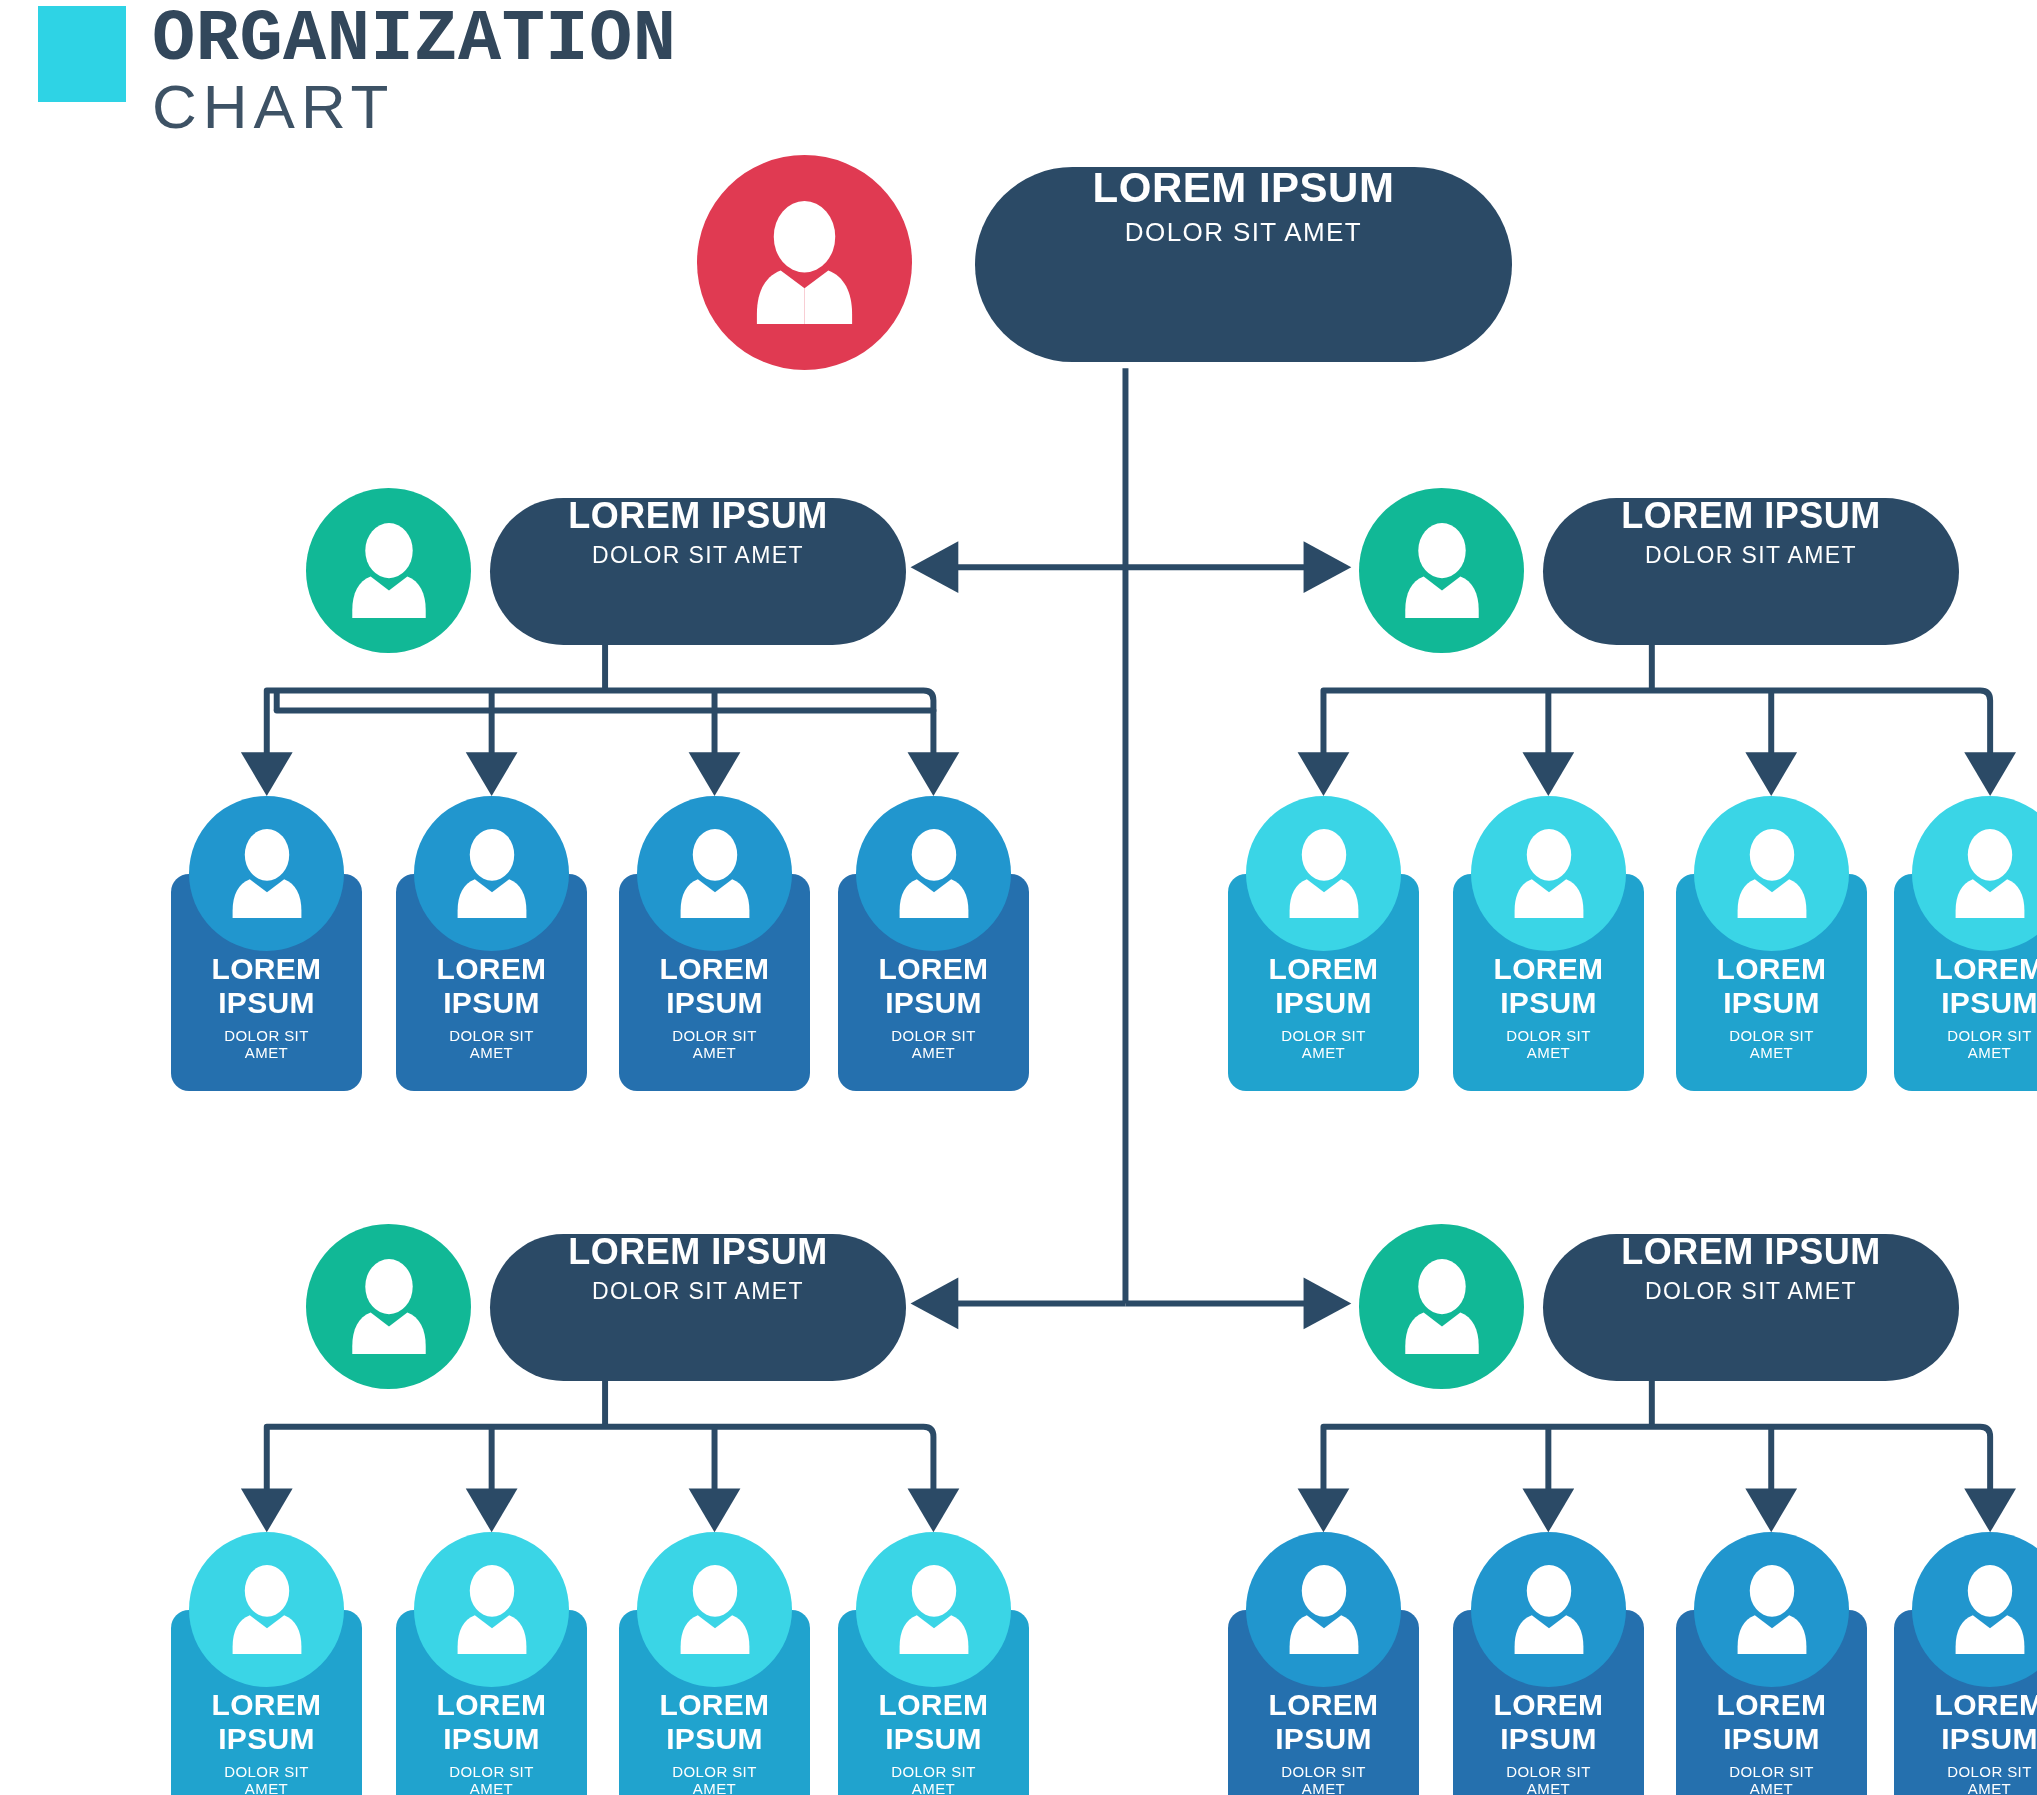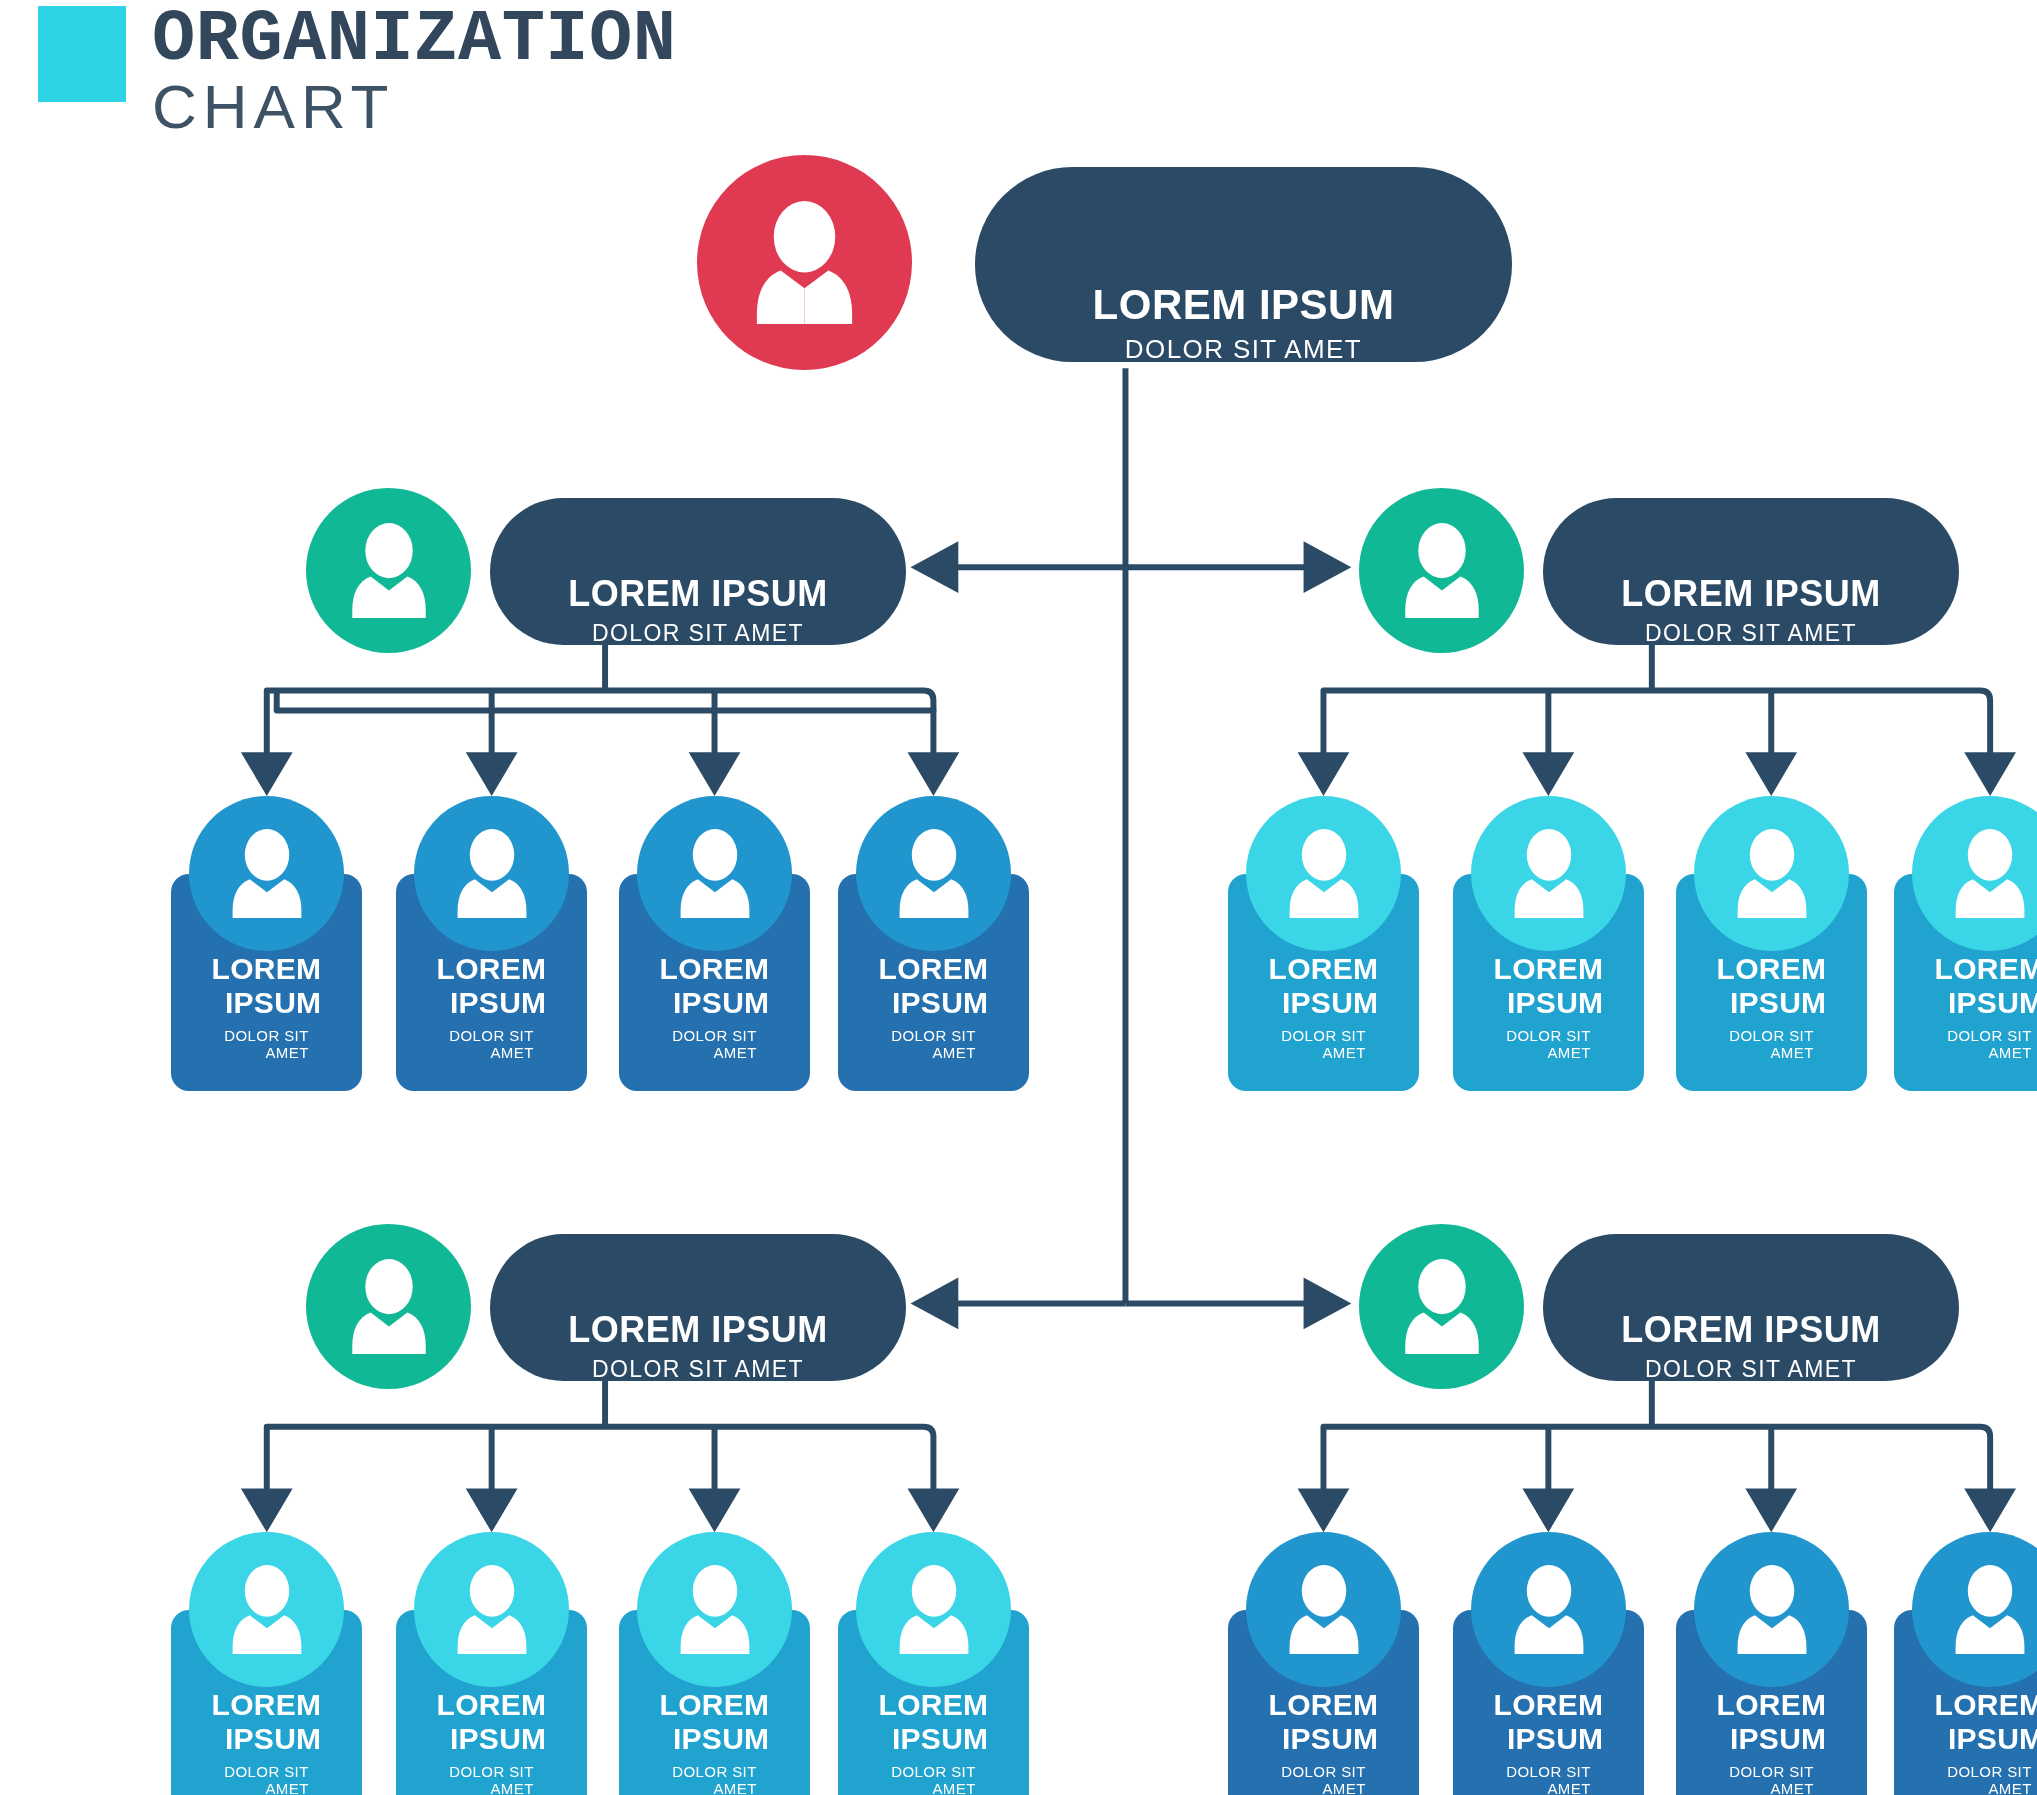--- a/index.html
+++ b/index.html
@@ -28,33 +28,33 @@
 
   
   .avatar{
     position:absolute;border-radius:50%;
     display:flex;align-items:center;justify-content:center;
   }
   .avatar svg{display:block;}
 
   .pill{
     position:absolute;background:#2b4a66;border-radius:994px;
-    display:flex;flex-direction:column;align-items:center;justify-content:flex-end;
+    display:flex;flex-direction:column;align-items:center;justify-content:flex-start;
     color:#ffffff;text-align:center;
   }
   .pill .l1{font-size:42px;font-weight:700;letter-spacing:0.5px;line-height:1;}
   .pill .l2{font-size:26px;font-weight:300;letter-spacing:1.4px;line-height:1;margin-top:10px;}
 
   
   .leaf{position:absolute;width:191px;}
   .leaf .card{
     position:absolute;left:0;top:78px;width:191px;height:217px;
     border-radius:18px;
     display:flex;flex-direction:column;align-items:center;justify-content:flex-end;
-    padding-bottom:30px;box-sizing:border-box;color:#fff;text-align:right;
+    padding-bottom:30px;box-sizing:border-box;color:#fff;text-align:center;
   }
   .leaf .card .t1{font-size:30px;font-weight:700;line-height:1.12;letter-spacing:0.3px;}
   .leaf .card .t2{font-size:15px;font-weight:400;line-height:1.15;margin-top:7px;letter-spacing:0.4px;}
   .leaf .ava{
     position:absolute;left:18px;top:0;width:155px;height:155px;border-radius:50%;
     display:flex;align-items:center;justify-content:center;
   }
 </style>
 </head>
 <body>

